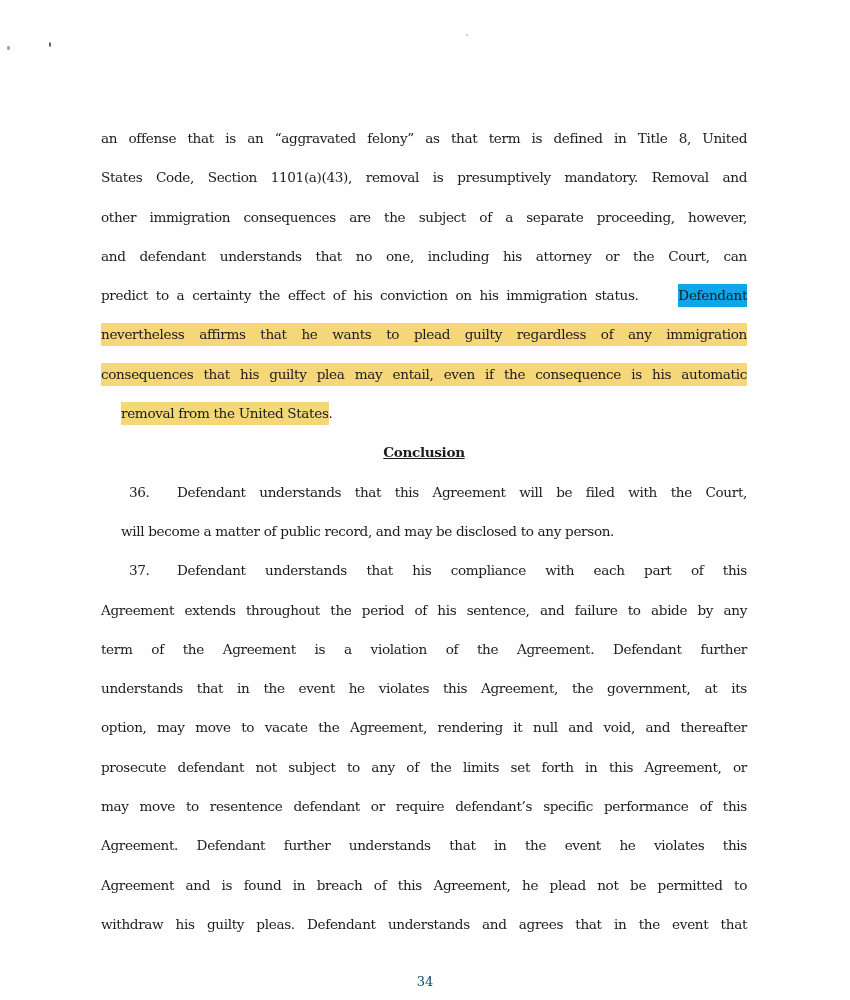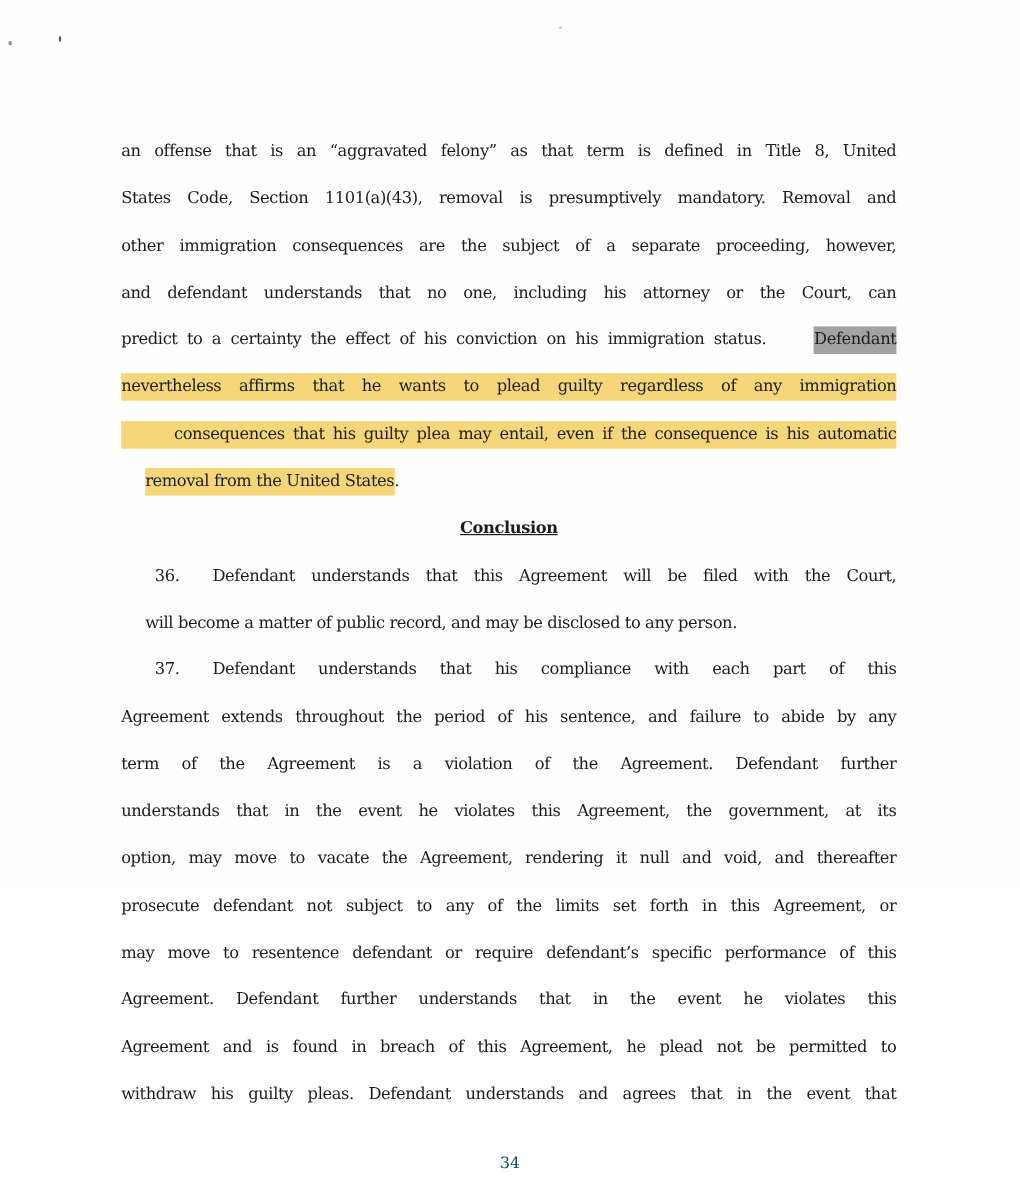--- a/index.html
+++ b/index.html
@@ -1,17 +1,17 @@
 <!DOCTYPE html>
 <html><head>
   <meta charset="utf-8">
   <style>
     html, body { margin: 0; padding: 0; background: #ffffff; }
     body { width: 850px; height: 1000px; position: relative; overflow: hidden; }
-    .page { position: absolute; left: 0; top: 0; width: 850px; height: 741px; background: #fefefe; }
+    .page { position: absolute; left: 0; top: 12px; width: 850px; height: 741px; background: #fefefe; }
     .specks { position: absolute; left: 0; top: 0; }
     .speck { position: absolute; background: #9a9a9a; border-radius: 50%; }
     .body-text {
       position: absolute; left: 101px; width: 646px; top: 107px;
       font-family: "DejaVu Serif", serif; font-size: 13.6px; line-height: 39.3px;
       color: #1c1c1c; letter-spacing: -0.35px; text-align: justify;
     }
     .line { display: block; height: 39.3px; white-space: nowrap; text-align-last: justify; text-align: justify; }
     .line.last { text-align-last: left; margin-left: 20px; }
     .hl { background: #f5d77a; padding: 3px 0 4px 0; }
@@ -30,23 +30,23 @@
     <span class="speck" style="left:7px;top:34px;width:3px;height:4px;"></span>
     <span class="speck" style="left:49px;top:30px;width:2px;height:5px;background:#555;"></span>
     <span class="speck" style="left:466px;top:22px;width:2px;height:2px;background:#bbb;"></span>
   </div>
 
   <div class="body-text">
     <span class="line">an offense that is an “aggravated felony” as that term is defined in Title 8, United</span>
     <span class="line">States Code, Section 1101(a)(43), removal is presumptively mandatory. Removal and</span>
     <span class="line">other immigration consequences are the subject of a separate proceeding, however,</span>
     <span class="line">and defendant understands that no one, including his attorney or the Court, can</span>
-    <span class="line"><span>predict to a certainty the effect of his conviction on his immigration status. </span><span class="hl" style="background: #a3a3a3; margin-left: 32px;">Defendant</span></span>
+    <span class="line"><span>predict to a certainty the effect of his conviction on his immigration status. </span><span class="hl" style="background: #0ea5e9; margin-left: 32px;">Defendant</span></span>
     <span class="line"><span class="hl" style="background: rgb(245, 215, 122);">nevertheless affirms that he wants to plead guilty regardless of any immigration</span></span>
-    <span class="line"><span class="hl" style="background: rgb(245, 215, 122); padding-left: 44px;">consequences that his guilty plea may entail, even if the consequence is his automatic</span></span>
+    <span class="line"><span class="hl" style="background: rgb(245, 215, 122);">consequences that his guilty plea may entail, even if the consequence is his automatic</span></span>
     <span class="line last"><span class="hl" style="background: rgb(245, 215, 122);">removal from the United States</span><span>.</span></span>
 
     <span class="line heading">Conclusion</span>
 
     <span class="line"><span class="num">36.</span><span>Defendant understands that this Agreement will be filed with the Court,</span></span>
     <span class="line last">will become a matter of public record, and may be disclosed to any person.</span>
 
     <span class="line"><span class="num">37.</span><span>Defendant understands that his compliance with each part of this</span></span>
     <span class="line">Agreement extends throughout the period of his sentence, and failure to abide by any</span>
     <span class="line">term of the Agreement is a violation of the Agreement. Defendant further</span>

